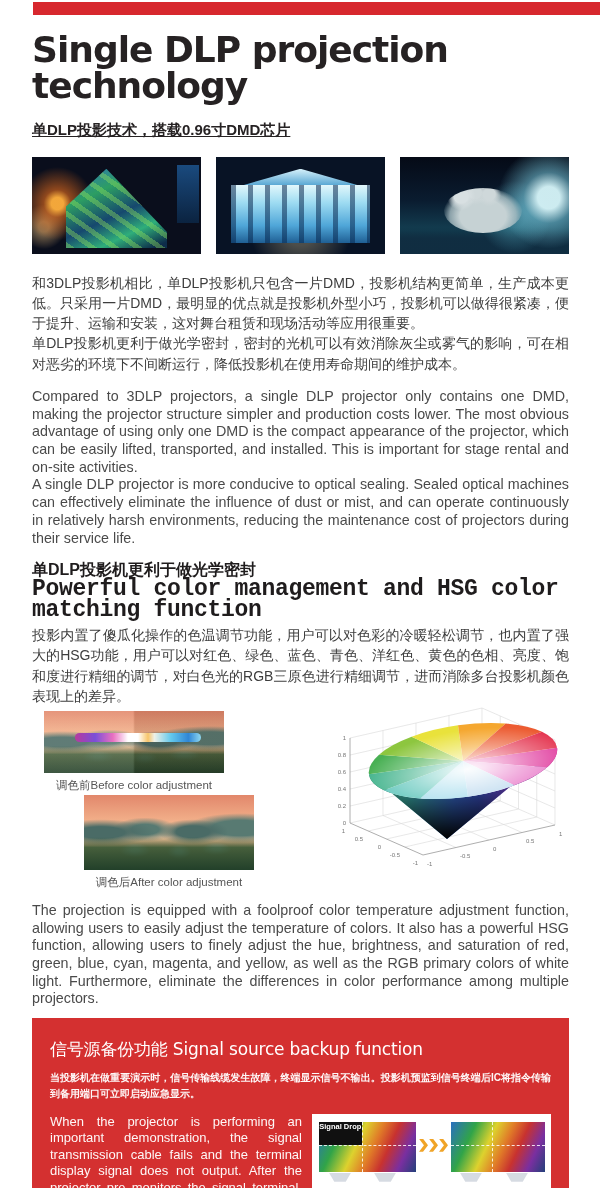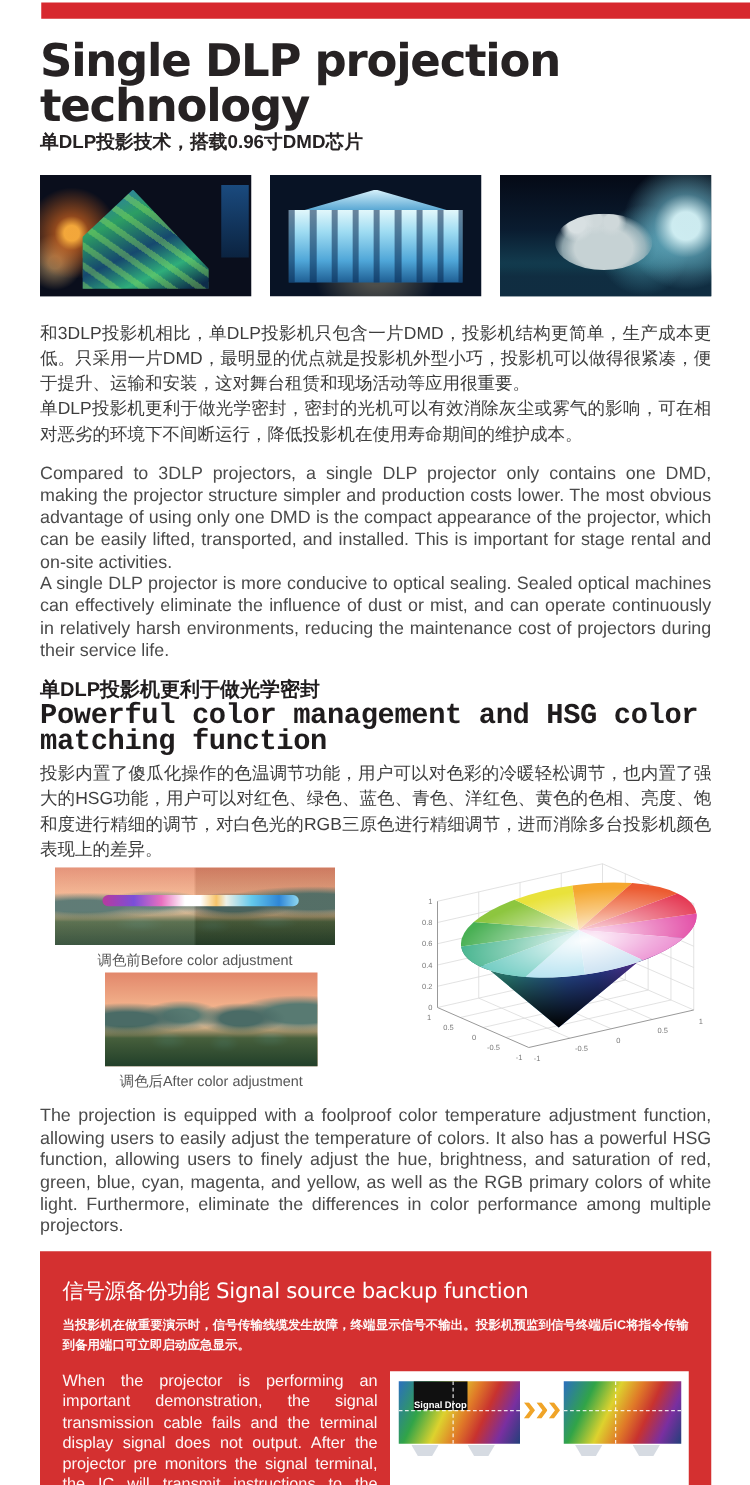--- a/index.html
+++ b/index.html
@@ -7,21 +7,21 @@
     width:600px;height:1188px;overflow:hidden;background:#ffffff;
     font-family:"Liberation Sans",sans-serif;color:#3f3f3f;position:relative;
   }
   .top-bar{position:absolute;left:33px;right:0;top:2px;height:13px;background:#d7282e;}
   .content{position:absolute;left:32px;top:0;width:537px;}
 
   h1.page-title{
     margin:32px 0 0;font-family:"DejaVu Sans",sans-serif;font-weight:800;
     font-size:36px;line-height:36px;letter-spacing:-1px;color:#262223;
   }
-  .subtitle{margin-top:0;font-size:15px;font-weight:700;color:#262223;}
+  .subtitle{margin-top:17px;font-size:15px;font-weight:700;color:#262223;text-decoration:underline;}
 
   .hero-row{margin-top:17px;display:flex;gap:15px;}
   .hero{flex:1;height:97px;position:relative;overflow:hidden;background:#0a0e1c;}
   .hero1{background:
     radial-gradient(circle at 15% 48%, rgba(255,175,60,.95) 0 4%, rgba(255,120,30,.55) 9%, rgba(180,60,10,0) 24%),
     radial-gradient(circle at 7% 72%, rgba(255,205,130,.5) 0 3%, transparent 13%),
     linear-gradient(200deg, rgba(40,60,120,0) 55%, rgba(10,14,28,.85)),
     #0a0e1c;}
   .hero1::before{content:"";position:absolute;left:20%;bottom:6%;width:60%;height:82%;
     clip-path:polygon(40% 0,100% 80%,100% 100%,0 100%,0 48%);
@@ -56,21 +56,21 @@
   .intro-zh{margin-top:19px;}
   .p-en{margin:0;font-size:14.3px;line-height:1.24;text-align:justify;color:#4a4a4a;}
   .intro-en{margin-top:14px;}
 
   .sec-head{margin-top:13px;color:#1f1c1d;}
   .sec-head .zh{font-size:16px;font-weight:800;line-height:19px;}
   .sec-head .en{font-size:23px;font-weight:800;line-height:21px;font-family:Liberation Mono, monospace;letter-spacing:-0.3px;}
   .color-zh{margin-top:4px;}
 
   .figure-block{position:relative;height:183px;margin-top:3px;}
-  .before-wrap{position:absolute;left:12px;top:2px;width:224px;}
+  .before-wrap{position:absolute;left:12px;top:2px;width:180px;}
   .after-wrap{position:absolute;left:28px;top:86px;width:170px;padding-left:24px;}
   .land{position:relative;height:62px;overflow:hidden;background:
     linear-gradient(180deg, rgba(0,0,0,0) 56%, rgba(42,82,48,.85) 70%, #22402a 100%),
     radial-gradient(ellipse at 30% 74%, rgba(255,255,255,.75) 0 2%, transparent 9%),
     radial-gradient(ellipse at 56% 76%, rgba(255,255,255,.8) 0 2%, transparent 9%),
     radial-gradient(ellipse at 78% 72%, rgba(255,255,255,.7) 0 2%, transparent 8%),
     radial-gradient(ellipse at 10% 50%, #4a6b66 0 11%, transparent 25%),
     radial-gradient(ellipse at 36% 46%, #587a72 0 9%, transparent 21%),
     radial-gradient(ellipse at 64% 49%, #4a6b66 0 11%, transparent 23%),
     radial-gradient(ellipse at 92% 44%, #587a72 0 13%, transparent 25%),
@@ -91,22 +91,22 @@
   .red-zh{margin-top:9px;font-size:10px;line-height:1.58;text-align:justify;color:rgba(255,255,255,.96);font-weight:bold;}
   .red-cols{display:flex;gap:10px;margin-top:12px;}
   .red-en{width:252px;font-size:13px;line-height:1.27;text-align:justify;color:rgba(255,255,255,.96);}
   .diagram-card{position:relative;width:239px;height:118px;background:#ffffff;flex:none;}
   .scr{position:absolute;top:8px;height:50px;overflow:hidden;
     background:linear-gradient(115deg,#2b6fc0 0%,#31a448 22%,#ddd22e 40%,#e07a28 55%,#c8322f 68%,#7a2fa0 84%,#23407a 100%);}
   .scr-a{left:7px;width:97px;}
   .scr-b{left:139px;width:94px;}
   .scr .vline{position:absolute;top:0;bottom:0;left:44%;border-left:1px dashed rgba(255,255,255,.85);}
   .scr .hline{position:absolute;left:0;right:0;top:47%;border-top:1px dashed rgba(255,255,255,.85);}
-  .drop-quad{position:absolute;left:12px;top:0;width:44%;height:47%;background:#101010;
-    display:flex;align-items:flex-end;justify-content:center;}
+  .drop-quad{position:absolute;left:0;top:0;width:44%;height:47%;background:#101010;
+    display:flex;align-items:flex-start;justify-content:center;}
   .drop-quad span{font-size:7.5px;font-weight:700;color:#fff;white-space:nowrap;}
   .chev-row{position:absolute;left:107px;top:25px;display:flex;gap:1px;}
   .chev{width:9px;height:13px;background:#f0a428;
     clip-path:polygon(0 0,45% 0,100% 50%,45% 100%,0 100%,55% 50%);}
   .beam{position:absolute;height:9px;background:rgba(120,135,160,.3);
     clip-path:polygon(0 0,100% 0,76% 100%,24% 100%);}
 </style>
 </head>
 <body>
 

